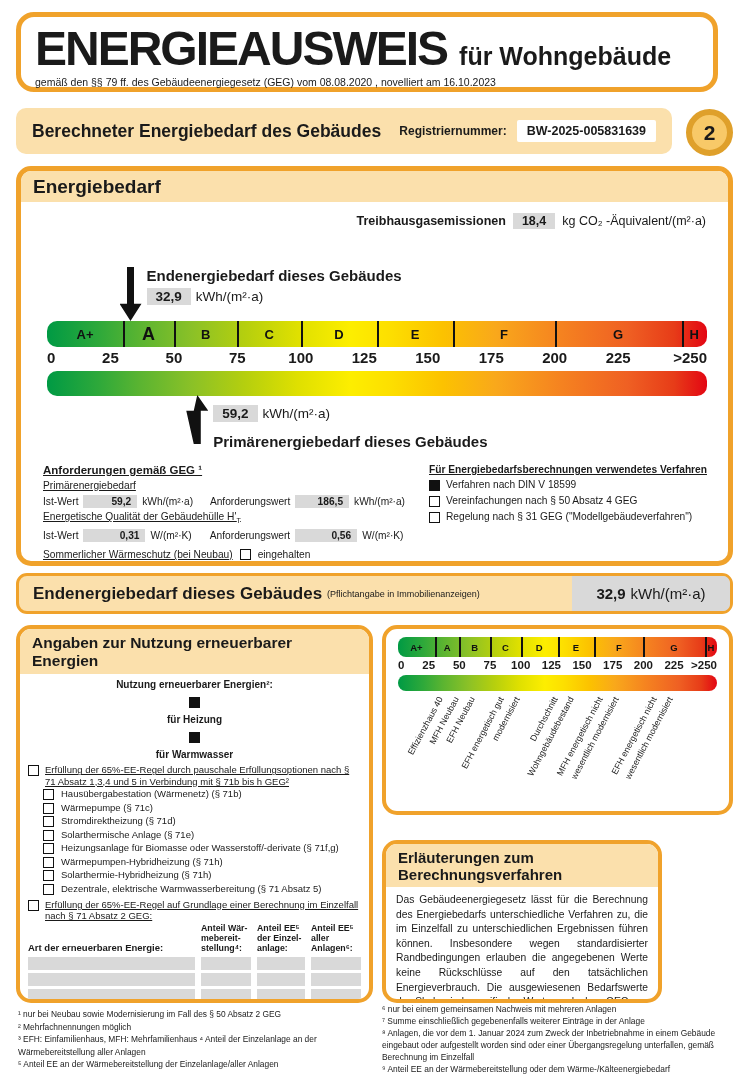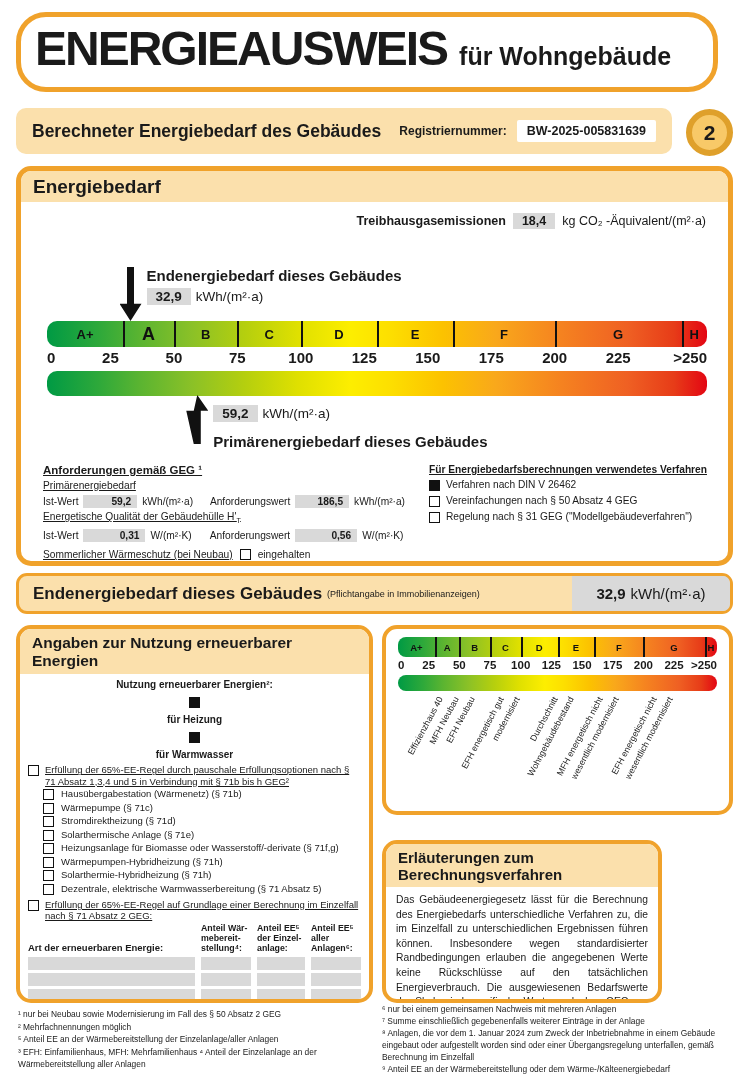--- a/index.html
+++ b/index.html
@@ -3,21 +3,21 @@
 <meta charset="utf-8">
 <style>
   :root{ --orange:#F0A22B; --tan:#FBE0AC; --gray:#D9D9D9; --ink:#1a1a1a; }
   html,body{ margin:0; padding:0; background:#fff; }
   .page{ position:relative; width:749px; height:1080px; background:#fff; overflow:hidden;
          font-family:"Liberation Sans", sans-serif; color:var(--ink); outline:1px solid #e2e2e2; }
   .b{ font-weight:bold; } .u{ text-decoration:underline; }
 
   
   .hdr-box{ position:absolute; left:16px; top:12px; width:702px; height:80px; box-sizing:border-box;
-            border:5px solid var(--orange); border-radius:30px; background:#fff; padding:4px 14px 0; }
+            border:5px solid var(--orange); border-radius:18px; background:#fff; padding:4px 14px 0; }
   .hdr-line{ display:flex; align-items:baseline; gap:12px; }
   .main-title{ font-size:48px; font-weight:bold; letter-spacing:-2px; white-space:nowrap; }
   .title-suffix{ font-size:25px; font-weight:bold; white-space:nowrap; }
   .law-line{ font-size:10.5px; margin-top:0px; }
 
   
   .calc-bar{ position:absolute; left:16px; top:108px; width:656px; height:46px; box-sizing:border-box;
              background:var(--tan); border-radius:10px; display:flex; align-items:center; gap:10px; padding:0 16px; }
   .calc-title{ font-size:17.5px; font-weight:bold; flex:1; }
   .reg-label{ font-size:12px; font-weight:bold; }
@@ -123,20 +123,21 @@
 </head>
 <body>
 
 <div class="page">
 
   <div class="hdr-box">
     <div class="hdr-line">
       <span class="main-title">ENERGIEAUSWEIS</span>
       <span class="title-suffix">für Wohngebäude</span>
     </div>
+    <div class="law-line">gemäß den §§ 79 ff. des Gebäudeenergiegesetz (GEG) vom 08.08.2020 , novelliert am 16.10.2023</div>
   </div>
 
   <div class="calc-bar">
     <span class="calc-title">Berechneter Energiebedarf des Gebäudes</span>
     <span class="reg-label">Registriernummer:</span>
     <span class="reg-value">BW-2025-005831639</span>
   </div>
   <div class="page-circle">
     <span>2</span>
   </div>
@@ -230,21 +231,21 @@
         <div class="summer-row">
           <span class="u">Sommerlicher Wärmeschutz (bei Neubau)</span>
           <span class="cb" data-checked="false"></span>
           <span>eingehalten</span>
         </div>
       </div>
       <div class="req-right">
         <div class="u b">Für Energiebedarfsberechnungen verwendetes Verfahren</div>
         <div class="cb-row">
           <span class="cb" data-checked="true"></span>
-          <span>Verfahren nach DIN V 26462</span>
+          <span>Verfahren nach DIN V 18599</span>
         </div>
         <div class="cb-row">
           <span class="cb" data-checked="false"></span>
           <span>Vereinfachungen nach § 50 Absatz 4 GEG</span>
         </div>
         <div class="cb-row">
           <span class="cb" data-checked="false"></span>
           <span>Regelung nach § 31 GEG ("Modellgebäudeverfahren")</span>
         </div>
       </div>
@@ -400,22 +401,22 @@
   </div>
 
   <div class="panel explain-panel">
     <div class="panel-head">Erläuterungen zum Berechnungsverfahren</div>
     <div class="explain-body">Das Gebäudeenergiegesetz lässt für die Berechnung des Energiebedarfs unterschiedliche Verfahren zu, die im Einzelfall zu unterschiedlichen Ergebnissen führen können. Insbesondere wegen standardisierter Randbedingungen erlauben die angegebenen Werte keine Rückschlüsse auf den tatsächlichen Energieverbrauch. Die ausgewiesenen Bedarfswerte der Skala sind spezifische Werte nach dem GEG pro Quadratmeter Gebäudenutzfläche (Aₙ), die im Allgemeinen größer ist als die Wohnfläche des Gebäudes.</div>
   </div>
 
   <div class="fnotes fnotes-left" id="fnotes-left">
       <div class="fnote-line">¹ nur bei Neubau sowie Modernisierung im Fall des § 50 Absatz 2 GEG</div>
       <div class="fnote-line">² Mehrfachnennungen möglich</div>
+      <div class="fnote-line">³ EFH: Einfamilienhaus, MFH: Mehrfamilienhaus ⁴ Anteil der Einzelanlage an der Wärmebereitstellung aller Anlagen</div>
       <div class="fnote-line">⁵ Anteil EE an der Wärmebereitstellung der Einzelanlage/aller Anlagen</div>
-      <div class="fnote-line">³ EFH: Einfamilienhaus, MFH: Mehrfamilienhaus ⁴ Anteil der Einzelanlage an der Wärmebereitstellung aller Anlagen</div>
     </div>
   <div class="fnotes fnotes-right" id="fnotes-right">
       <div class="fnote-line">⁶ nur bei einem gemeinsamen Nachweis mit mehreren Anlagen</div>
       <div class="fnote-line">⁷ Summe einschließlich gegebenenfalls weiterer Einträge in der Anlage</div>
       <div class="fnote-line">⁸ Anlagen, die vor dem 1. Januar 2024 zum Zweck der Inbetriebnahme in einem Gebäude eingebaut oder aufgestellt worden sind oder einer Übergangsregelung unterfallen, gemäß Berechnung im Einzelfall</div>
       <div class="fnote-line">⁹ Anteil EE an der Wärmebereitstellung oder dem Wärme-/Kälteenergiebedarf</div>
     </div>
 
 </div>
 

